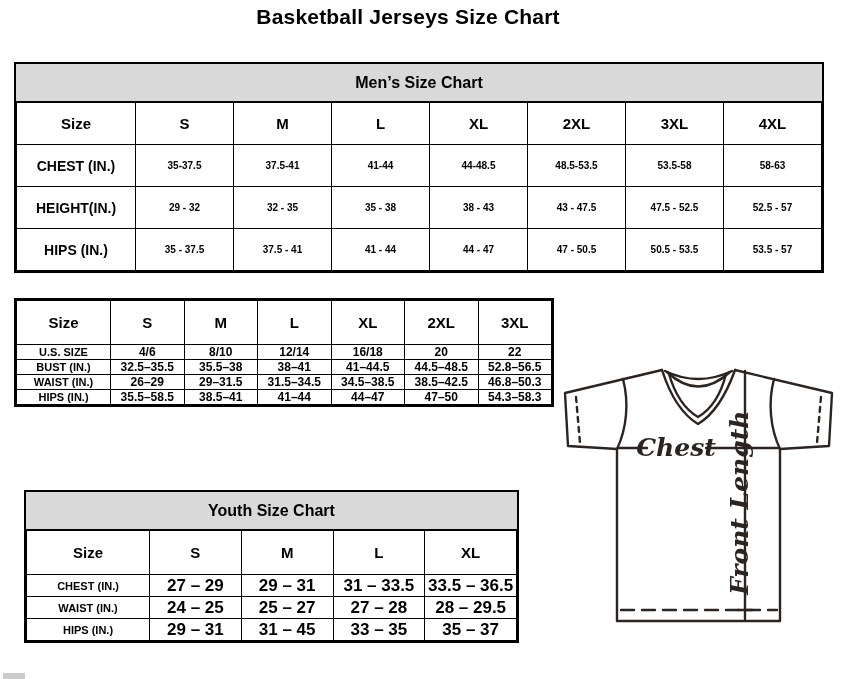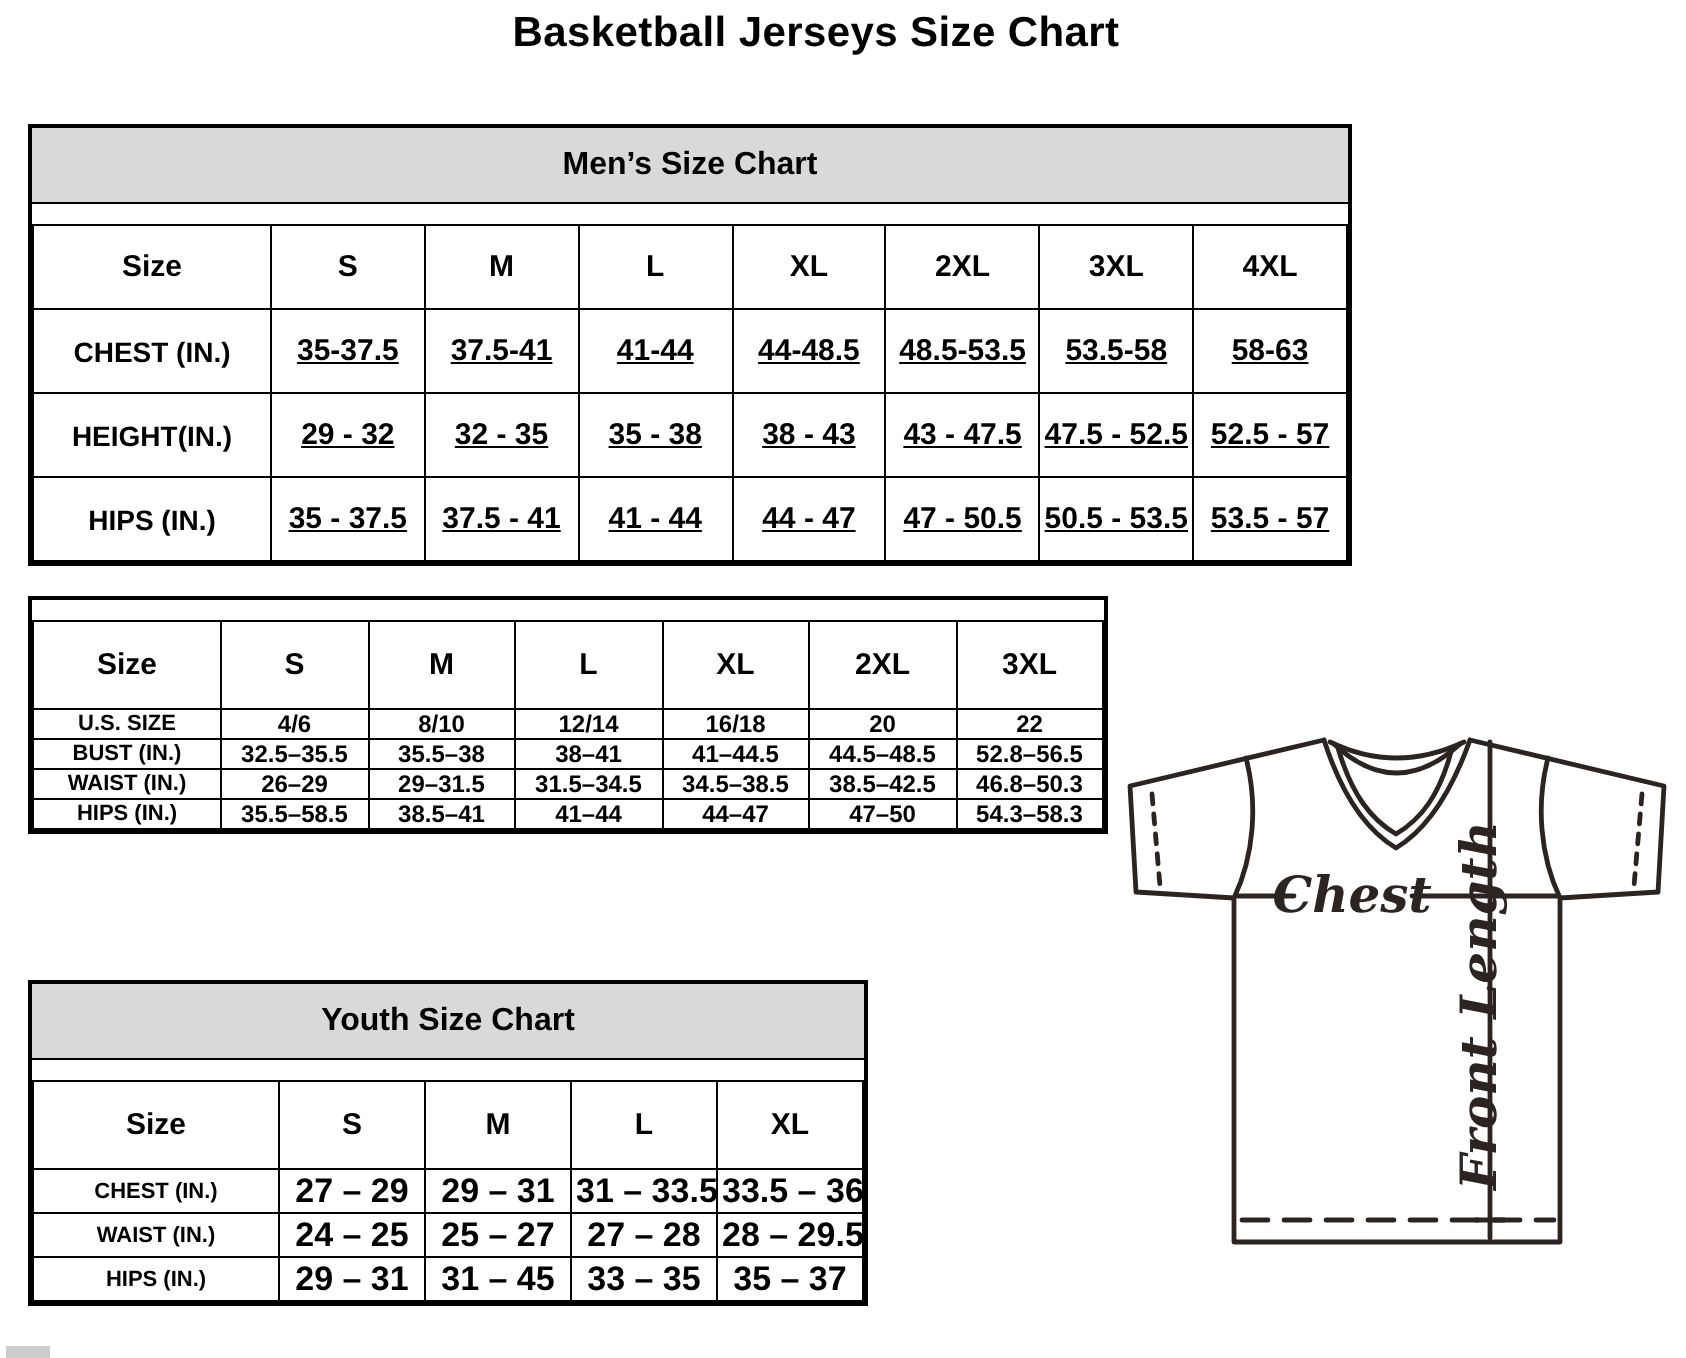--- a/index.html
+++ b/index.html
@@ -14,47 +14,47 @@
     position:absolute;top:5px;left:0;width:816px;
     text-align:center;font-size:21px;font-weight:700;
     letter-spacing:0.2px;
   }
   .size-table{
     position:absolute;
     border:2px solid #000;
     background:#fff;
     box-sizing:border-box;
   }
-  #men-table-wrap{left:14px;top:62px;width:662px;}
+  #men-table-wrap{left:14px;top:62px;width:810px;}
   #women-table-wrap{left:14px;top:298px;width:540px;}
-  #youth-table-wrap{left:14px;top:490px;width:420px;}
+  #youth-table-wrap{left:24px;top:490px;width:495px;}
   .band{
     height:37px;
     background:#d9d9d9;
     border-bottom:1px solid #000;
     display:flex;align-items:center;justify-content:center;
     font-size:16px;font-weight:700;
   }
   table.size-grid{
-    border-collapse:collapse;table-layout:fixed;width:100%;margin-top:10px;
+    border-collapse:collapse;table-layout:fixed;width:100%;
   }
   table.size-grid th, table.size-grid td{
     border:1px solid #000;
     text-align:center;vertical-align:middle;
     font-weight:700;
     padding:0 2px;
     overflow:hidden;white-space:nowrap;
   }
   
   .tbl-men col.c-label{width:119px;}
   .tbl-men thead tr{height:42px;}
   .tbl-men tbody tr{height:42px;}
   .tbl-men thead th{font-size:15px;}
   .tbl-men tbody th{font-size:14px;}
-  .tbl-men tbody td{font-size:15px;text-decoration:underline;}
+  .tbl-men tbody td{font-size:10px;}
   
   .tbl-women col.c-label{width:94px;}
   .tbl-women thead tr{height:44px;}
   .tbl-women tbody tr{height:15px;}
   .tbl-women thead th{font-size:15px;}
   .tbl-women tbody th{font-size:11px;}
   .tbl-women tbody td{font-size:12px;}
   
   .tbl-youth col.c-label{width:123px;}
   .tbl-youth thead tr{height:44px;}

